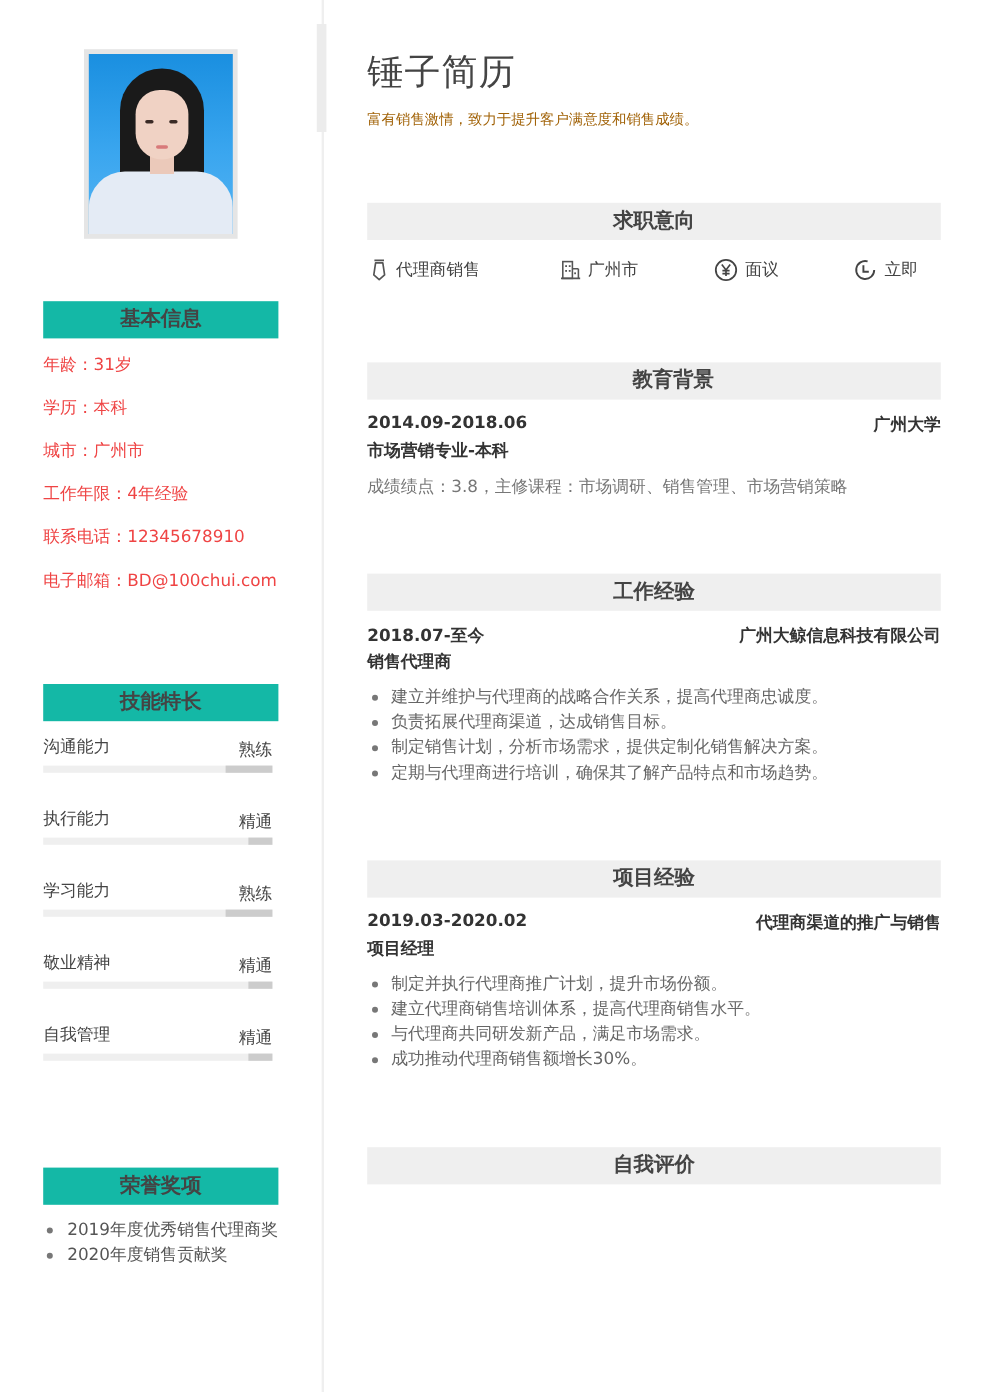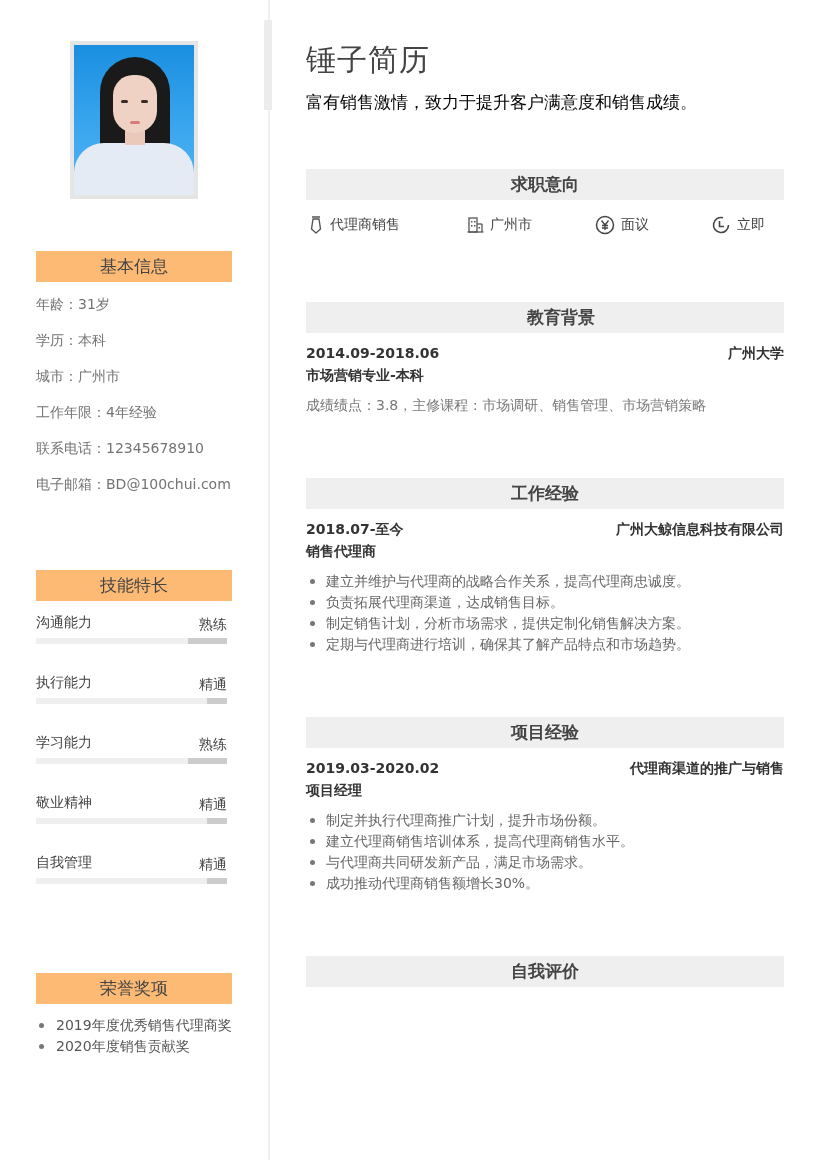--- a/index.html
+++ b/index.html
@@ -15,37 +15,37 @@
 
   .photo-frame { position: absolute; left: 70px; top: 41px; width: 128px; height: 158px; background: #e5e5e5; padding: 4px; }
   .photo { width: 120px; height: 150px; background: linear-gradient(180deg, #1a8fe0 0%, #3aa6ef 55%, #55b4f3 100%); position: relative; overflow: hidden; }
   .photo .hair { position: absolute; left: 26px; top: 12px; width: 70px; height: 132px; background: #1a1a1a; border-radius: 35px 35px 10px 10px; }
   .photo .face { position: absolute; left: 39px; top: 30px; width: 44px; height: 58px; background: #f0d2c4; border-radius: 22px 22px 24px 24px; }
   .photo .neck { position: absolute; left: 51px; top: 80px; width: 20px; height: 20px; background: #ebc9ba; }
   .photo .shirt { position: absolute; left: 0px; top: 98px; width: 120px; height: 60px; background: #e4ebf5; border-radius: 30px 30px 0 0; }
   .photo .eye { position: absolute; top: 55px; width: 7px; height: 3px; background: #3a2a25; border-radius: 2px; }
   .photo .mouth { position: absolute; left: 56px; top: 76px; width: 10px; height: 3px; background: #d87a7a; border-radius: 2px; }
 
-  .side-title { position: absolute; left: 36px; width: 196px; height: 31px; background: #fdba74; color: #444; font-weight: normal; font-size: 17px; text-align: center; line-height: 31px; }
-
-  .info-line { position: absolute; left: 36px; font-size: 14px; color: #737373; line-height: 20px; white-space: nowrap; }
+  .side-title { position: absolute; left: 36px; width: 196px; height: 31px; background: #14b8a6; color: #444; font-weight: bold; font-size: 17px; text-align: center; line-height: 31px; }
+
+  .info-line { position: absolute; left: 36px; font-size: 14px; color: #ef4444; line-height: 20px; white-space: nowrap; }
 
   .skill { position: absolute; left: 36px; width: 191px; height: 40px; }
   .skill-name { position: absolute; left: 0; top: 0; font-size: 14px; color: #444; }
   .skill-level { position: absolute; right: 0; top: 2px; font-size: 14px; color: #444; }
   .skill-bar { position: absolute; left: 0; top: 24px; width: 191px; height: 6px; background: #efefef; }
   .skill-bar .fill { position: absolute; right: 0; top: 0; height: 6px; background: #cccccc; }
 
   .awards { position: absolute; left: 36px; top: 1015px; list-style: none; }
   .awards li { font-size: 14px; color: #555; line-height: 21px; padding-left: 20px; position: relative; white-space: nowrap; }
   .awards li::before { content: ""; position: absolute; left: 3px; top: 8px; width: 5px; height: 5px; border-radius: 50%; background: #777; }
 
   
   .name { position: absolute; left: 306px; top: 40px; font-size: 30px; color: #444; letter-spacing: 1px; }
-  .motto { position: absolute; left: 306px; top: 91px; font-size: 17px; color: #000000; }
+  .motto { position: absolute; left: 306px; top: 91px; font-size: 12px; color: #a16207; }
 
   .sec-title { position: absolute; left: 306px; width: 478px; height: 31px; background: #efefef; color: #444; font-weight: bold; font-size: 17px; text-align: center; line-height: 31px; }
 
   .intent-item { position: absolute; top: 214px; height: 22px; display: flex; align-items: center; font-size: 14px; color: #444; white-space: nowrap; }
   .intent-item svg { margin-right: 6px; }
 
   .row-bold { position: absolute; font-size: 14px; font-weight: bold; color: #333; white-space: nowrap; }
   .row-right { right: 36px; text-align: right; }
   .plain { position: absolute; left: 306px; font-size: 14px; color: #777; white-space: nowrap; }
 

